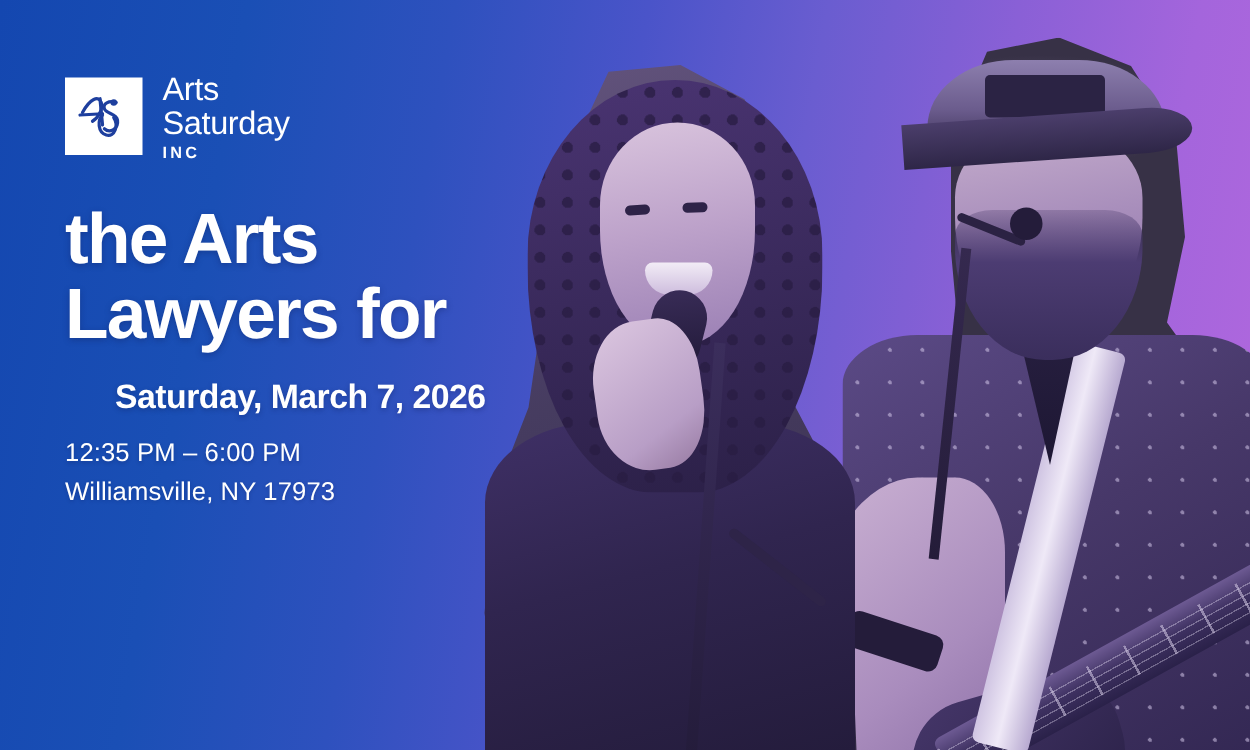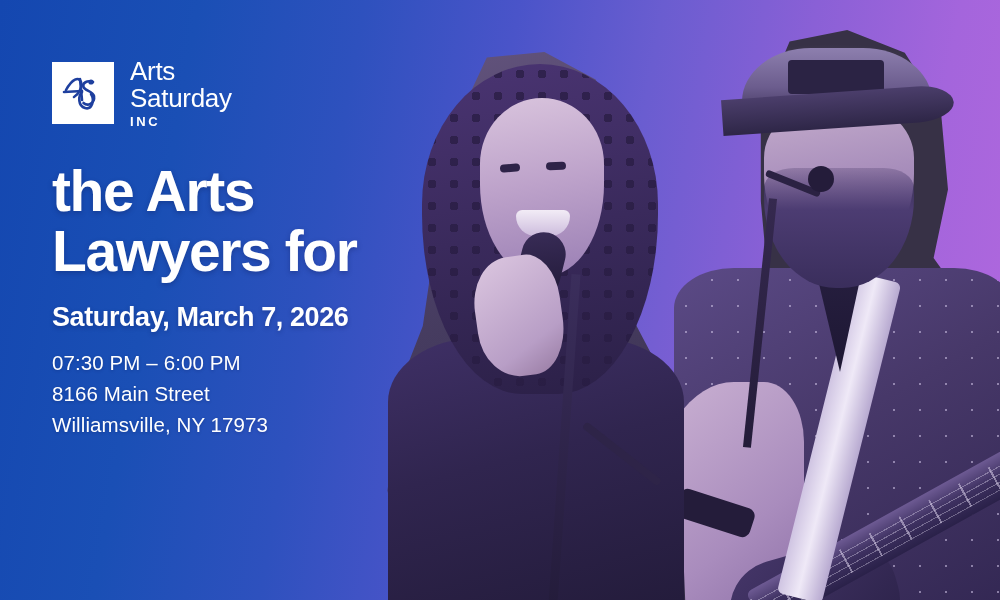--- a/index.html
+++ b/index.html
@@ -227,20 +227,21 @@
     margin-top:34px;
     color:#ffffff;font-size:57px;line-height:1.05;font-weight:700;
     letter-spacing:-1.4px;
     text-shadow:0 2px 5px rgba(15,30,90,.35);
   }
   .headline .hl{display:block;}
   .date{
     margin-top:20px;
     color:#ffffff;font-size:27px;font-weight:700;letter-spacing:-0.4px;
     text-shadow:0 2px 4px rgba(15,30,90,.35);
+    margin-left:40px;
   }
   .details{
     margin-top:14px;color:#ffffff;font-size:20.5px;line-height:1.52;
     font-weight:400;letter-spacing:.1px;
     text-shadow:0 1px 3px rgba(15,30,90,.3);
   }
   .details div{white-space:nowrap;}
 </style>
 </head>
 <body>
@@ -309,19 +310,18 @@
     </div>
 
     <div class="headline">
       <span class="hl">the Arts</span>
       <span class="hl">Lawyers for</span>
     </div>
 
     <div class="date">Saturday, March 7, 2026</div>
 
     <div class="details">
-      <div>07:30 PM – 6:00 PM</div>
-      <div>8166 Main Street</div>
+      <div>12:35 PM – 6:00 PM</div>
       <div>Williamsville, NY 17973</div>
     </div>
 
   </div>
 </div>
 
 </body></html>

